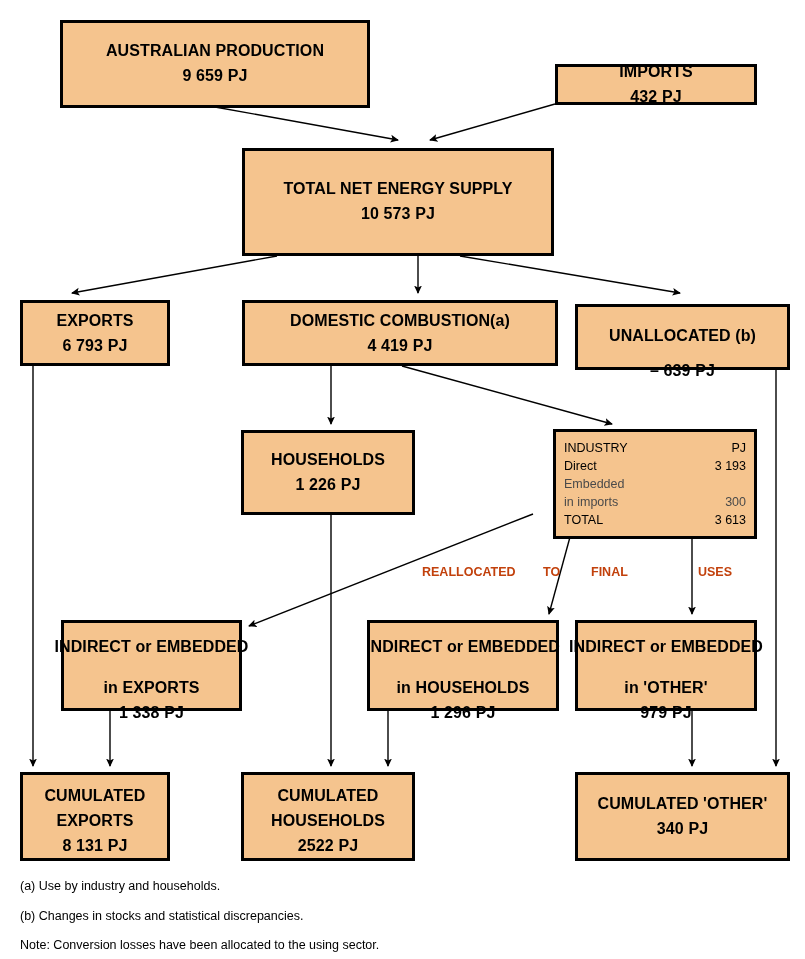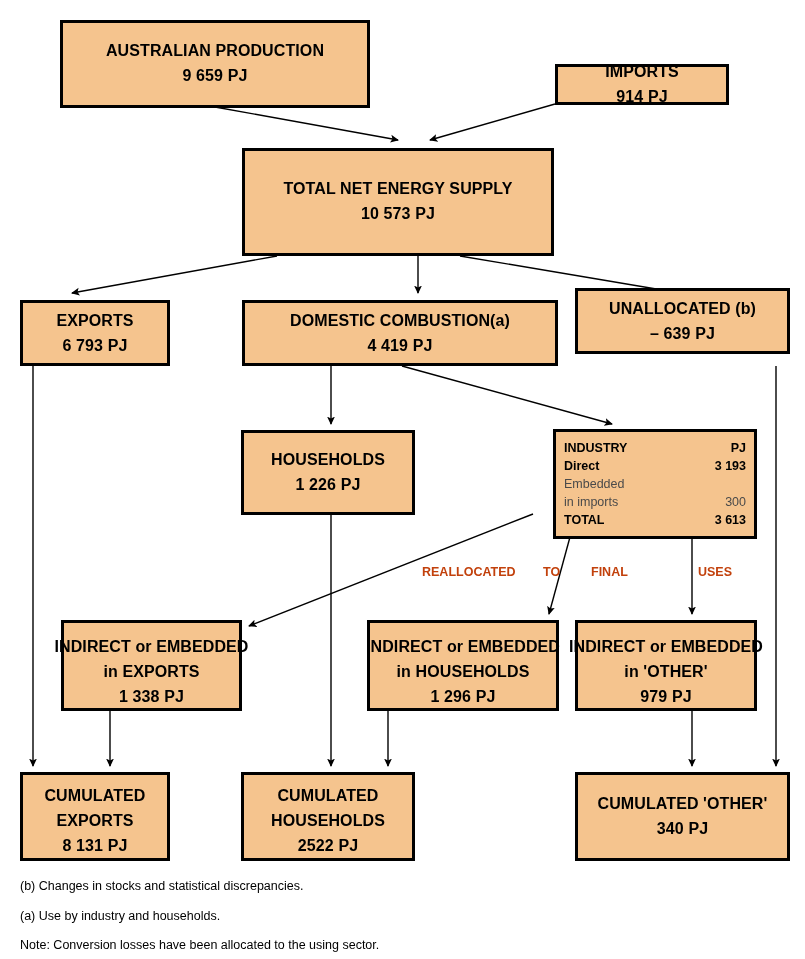--- a/index.html
+++ b/index.html
@@ -47,20 +47,21 @@
   .box.spread {
     justify-content: space-between;
     padding-top: 12px;
     padding-bottom: 12px;
   }
   .box.spread .grp {
     display: flex;
     flex-direction: column;
     align-items: center;
     width: 100%;
+    gap: 16px;
   }
 
   
   .industry-box {
     position: absolute;
     background: #F5C48E;
     border: 3px solid #000000;
     box-sizing: border-box;
     padding: 4px 8px 4px 8px;
     display: flex;
@@ -69,21 +70,21 @@
   }
   .industry-row {
     display: flex;
     justify-content: space-between;
     align-items: baseline;
     font-size: 12.5px;
     line-height: 1.45;
     color: #000000;
     white-space: nowrap;
   }
-  .industry-row.bold { font-weight: bold; }
+  .industry-row.bold { font-weight: normal; }
   .industry-row.muted { font-weight: normal; color: #4a4a4a; }
   .industry-row .lbl { text-align: left; }
   .industry-row .val { text-align: right; }
 
   .flow-label {
     position: absolute;
     font-size: 12.5px;
     font-weight: bold;
     color: #c2410c;
     white-space: nowrap;
@@ -146,41 +147,41 @@
 
     <path d="M 776 366 L 776 766" marker-end="url(#ah)"></path>
   </g>
 </svg>
 
 <div class="box" style="left:60px; top:20px; width:310px; height:88px;">
   <div class="ln">AUSTRALIAN PRODUCTION</div>
   <div class="ln">9 659 PJ</div>
 </div>
 
-<div class="box" style="left:555px; top:64px; width:174px; height:41px;">
+<div class="box" style="left:555px; top:64px; width:202px; height:41px;">
   <div class="ln">IMPORTS</div>
-  <div class="ln">914 PJ</div>
+  <div class="ln">432 PJ</div>
 </div>
 
 <div class="box topalign" style="left:242px; top:148px; width:312px; height:108px; padding-top:26px;">
   <div class="ln">TOTAL NET ENERGY SUPPLY</div>
   <div class="ln">10 573 PJ</div>
 </div>
 
 <div class="box topalign" style="left:20px; top:300px; width:150px; height:66px; padding-top:6px;">
   <div class="ln">EXPORTS</div>
   <div class="ln">6 793 PJ</div>
 </div>
 
 <div class="box topalign" style="left:242px; top:300px; width:316px; height:66px; padding-top:6px;">
   <div class="ln">DOMESTIC COMBUSTION(a)</div>
   <div class="ln">4 419 PJ</div>
 </div>
 
-<div class="box topalign" style="left:575px; top:288px; width:215px; height:66px; padding-top:6px;">
+<div class="box topalign" style="left:575px; top:304px; width:215px; height:66px; padding-top:17px;gap:10px;">
   <div class="ln">UNALLOCATED (b)</div>
   <div class="ln">– 639 PJ</div>
 </div>
 
 <div class="box" style="left:241px; top:430px; width:174px; height:85px;">
   <div class="ln">HOUSEHOLDS</div>
   <div class="ln">1 226 PJ</div>
 </div>
 
 <div class="industry-box" style="left:553px; top:429px; width:204px; height:110px;">
@@ -246,16 +247,16 @@
   <div class="ln">HOUSEHOLDS</div>
   <div class="ln">2522 PJ</div>
 </div>
 
 <div class="box" style="left:575px; top:772px; width:215px; height:89px;">
   <div class="ln">CUMULATED 'OTHER'</div>
   <div class="ln">340 PJ</div>
 </div>
 
 <div class="notes">
+  <div class="note">(a) Use by industry and households.</div>
   <div class="note">(b) Changes in stocks and statistical discrepancies.</div>
-  <div class="note">(a) Use by industry and households.</div>
   <div class="note">Note: Conversion losses have been allocated to the using sector.</div>
 </div>
 
 </body></html>

